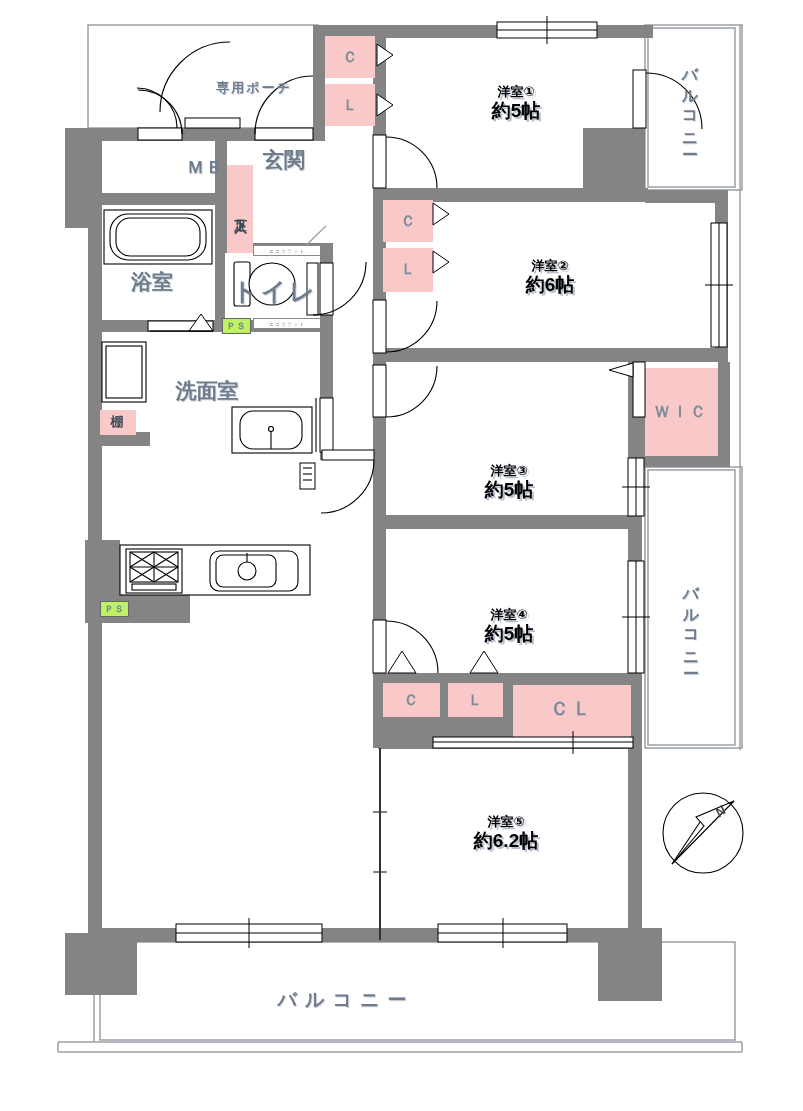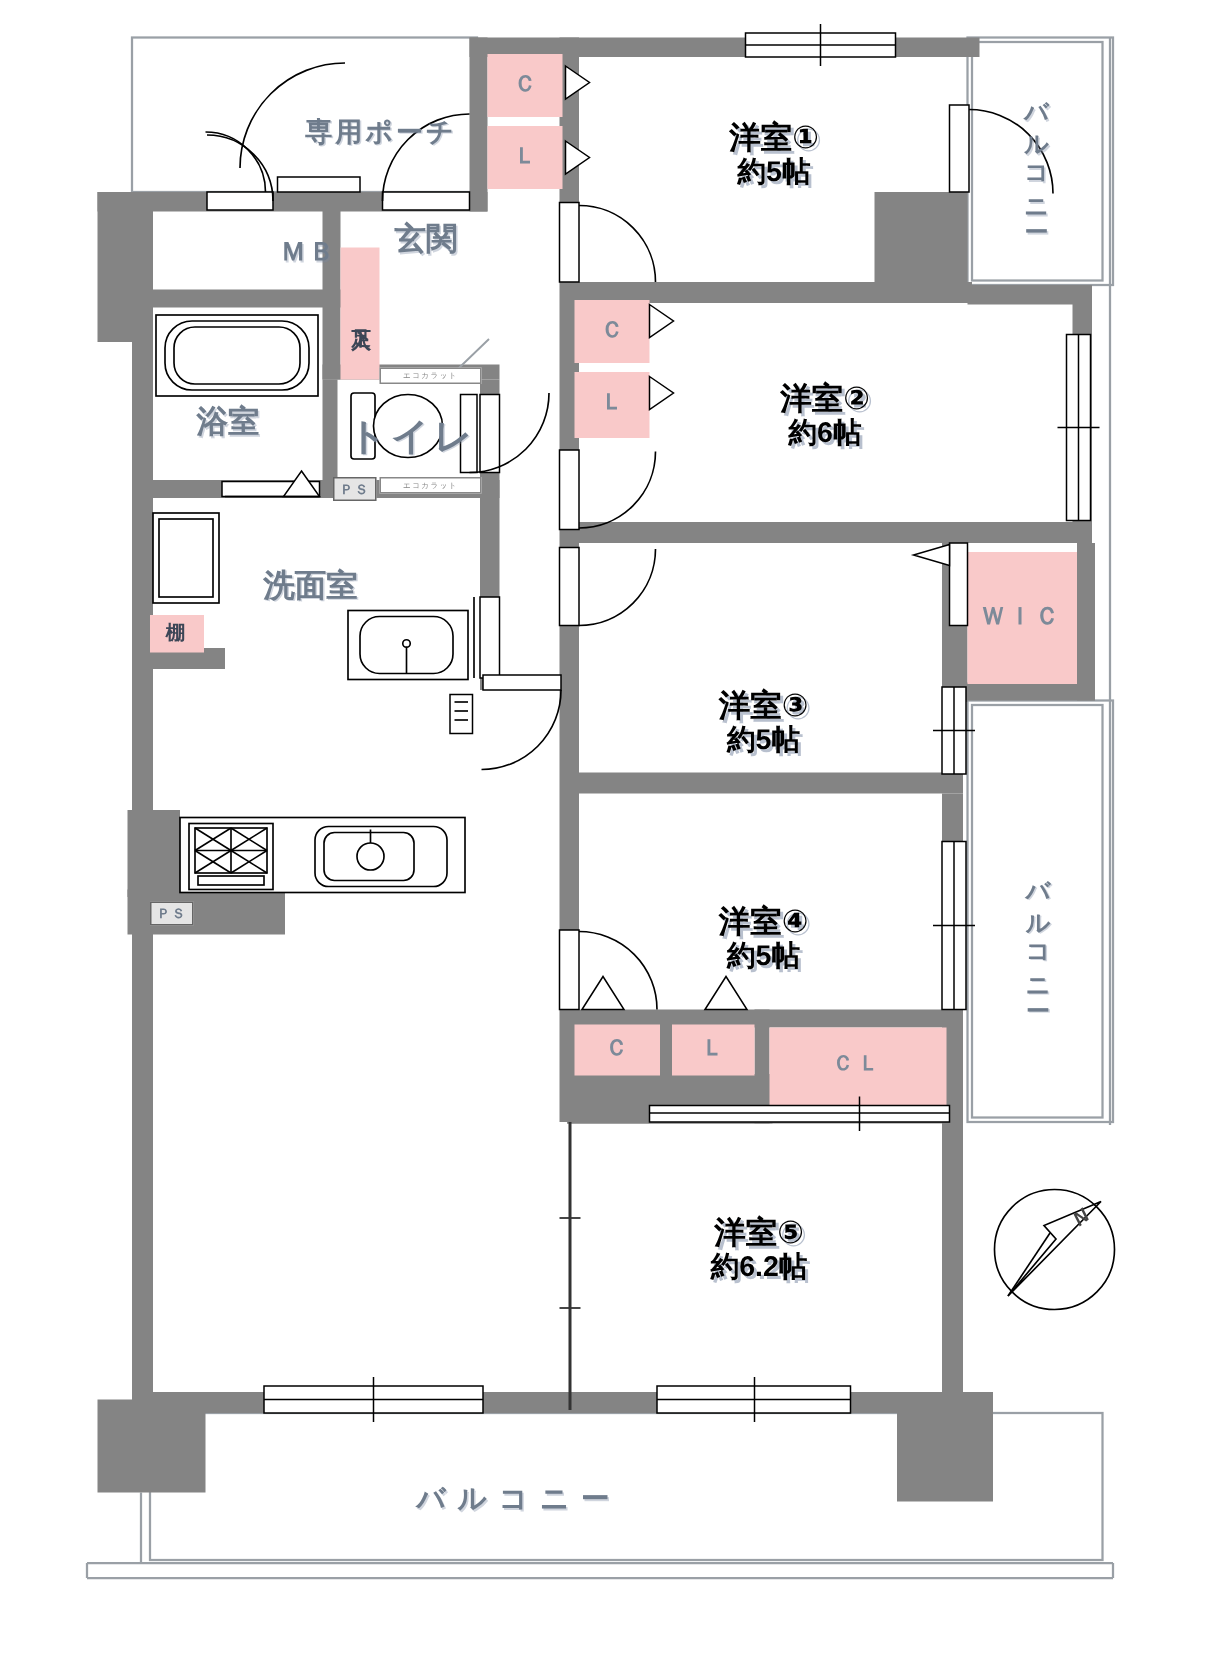--- a/index.html
+++ b/index.html
@@ -2,26 +2,26 @@
 <html><head>
 <meta charset="utf-8">
 <style>
   html,body{margin:0;padding:0;background:#fff;}
   #stage{position:relative;width:803px;height:1111px;background:#ffffff;overflow:hidden;
          font-family:"Liberation Sans","DejaVu Sans",sans-serif;}
   #plansvg{position:absolute;left:0;top:0;}
   .lbl{position:absolute;transform:translate(-50%,-50%);white-space:nowrap;
        text-align:center;line-height:1.12;}
   .room{color:#000;font-weight:bold;text-shadow:2px 2px 0 rgba(125,140,165,.55);}
-  .room .nm{font-size:21px;}
+  .room .nm{font-size:13px;}
   .room .sz{font-size:19px;}
   .gray{color:#6f7c8c;font-weight:bold;text-shadow:1px 1px 0 rgba(120,135,160,.35);}
   .vert{writing-mode:vertical-rl;text-orientation:upright;}
   .cl{font-size:15px;color:#7d8a99;font-weight:bold;}
-  .psbox{position:absolute;background:#e5e5e5;border:1px solid #666;color:#6f7c8c;
+  .psbox{position:absolute;background:#bef264;border:1px solid #666;color:#6f7c8c;
          font-weight:bold;font-size:9px;display:flex;align-items:center;justify-content:center;
          letter-spacing:1px;}
   .ecobox{position:absolute;background:#fff;border:1px solid #888;color:#888;
           font-size:5px;display:flex;align-items:center;justify-content:center;
           overflow:hidden;letter-spacing:1px;}
 </style>
 </head>
 <body>
 
 <div id="stage">
@@ -215,41 +215,41 @@
       <line x1="373" y1="872" x2="387" y2="872" stroke="#333" stroke-width="1.2"></line>
     </g>
 
     <g fill="none" stroke="#000" stroke-width="1.1">
       <circle cx="703" cy="833" r="40"></circle>
       <path d="M 672 864 L 734 801 L 696 817 L 704 826 Z"></path>
       <line x1="672" y1="864" x2="700" y2="822"></line>
     </g>
   </svg>
 
-  <div class="lbl gray" style="left:254px;top:88px;font-size:18px;letter-spacing:2px;">専用ポーチ</div>
+  <div class="lbl gray" style="left:254px;top:88px;font-size:13px;letter-spacing:2px;">専用ポーチ</div>
   <div class="lbl gray" style="left:166px;top:168px;font-size:17px;letter-spacing:2px;margin-left:40px;">ＭＢ</div>
   <div class="lbl gray" style="left:284px;top:160px;font-size:21px;">玄関</div>
   <div class="lbl vert" style="left:240px;top:209px;font-size:13px;color:#3c4656;font-weight:bold;">下足入</div>
   <div class="lbl gray" style="left:152px;top:282px;font-size:21px;">浴室</div>
   <div class="lbl gray" style="left:275px;top:291px;font-size:25px;letter-spacing:3px;">トイレ</div>
   <div class="lbl gray" style="left:207px;top:391px;font-size:21px;">洗面室</div>
   <div class="lbl" style="left:117px;top:422px;font-size:13px;color:#3c4656;font-weight:bold;">棚</div>
 
   <div class="psbox" style="left:222px;top:318px;width:27px;height:14px;">ＰＳ</div>
   <div class="psbox" style="left:100px;top:601px;width:27px;height:14px;">ＰＳ</div>
   <div class="ecobox" style="left:253px;top:245px;width:66px;height:9px;">エコカラット</div>
   <div class="ecobox" style="left:253px;top:318px;width:66px;height:9px;">エコカラット</div>
 
   <div class="lbl cl" style="left:350px;top:57px;">Ｃ</div>
   <div class="lbl cl" style="left:350px;top:105px;">Ｌ</div>
   <div class="lbl cl" style="left:408px;top:221px;">Ｃ</div>
   <div class="lbl cl" style="left:408px;top:269px;">Ｌ</div>
   <div class="lbl cl" style="left:411px;top:700px;">Ｃ</div>
   <div class="lbl cl" style="left:475px;top:700px;">Ｌ</div>
-  <div class="lbl cl" style="left:572px;top:709px;font-size:14px;letter-spacing:3px;text-align:center;">ＣＬ</div>
+  <div class="lbl cl" style="left:572px;top:709px;font-size:19px;letter-spacing:3px;text-align:center;">ＣＬ</div>
   <div class="lbl cl" style="left:681px;top:412px;font-size:16px;letter-spacing:2px;">ＷＩＣ</div>
 
   <div class="lbl room" style="left:516px;top:103px;">
     <div class="nm">洋室①</div>
     <div class="sz">約5帖</div>
   </div>
   <div class="lbl room" style="left:550px;top:277px;">
     <div class="nm">洋室②</div>
     <div class="sz">約6帖</div>
   </div>

